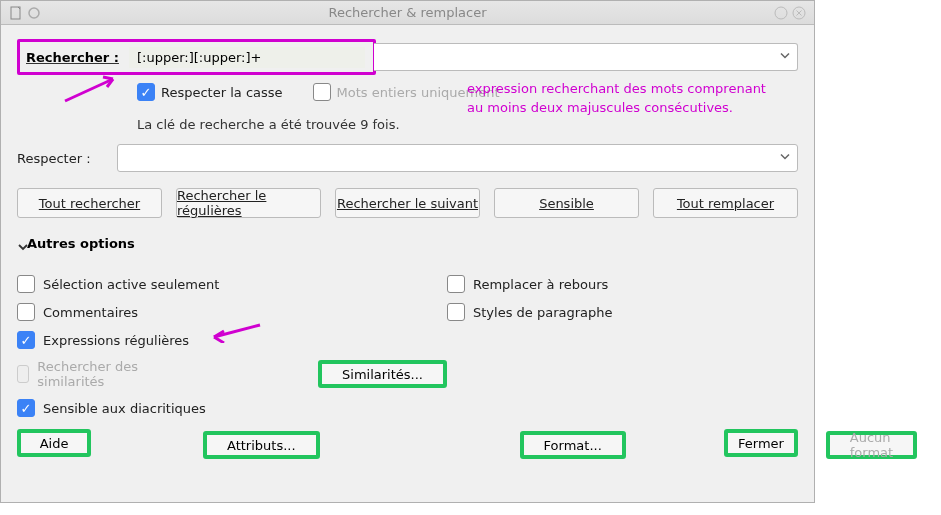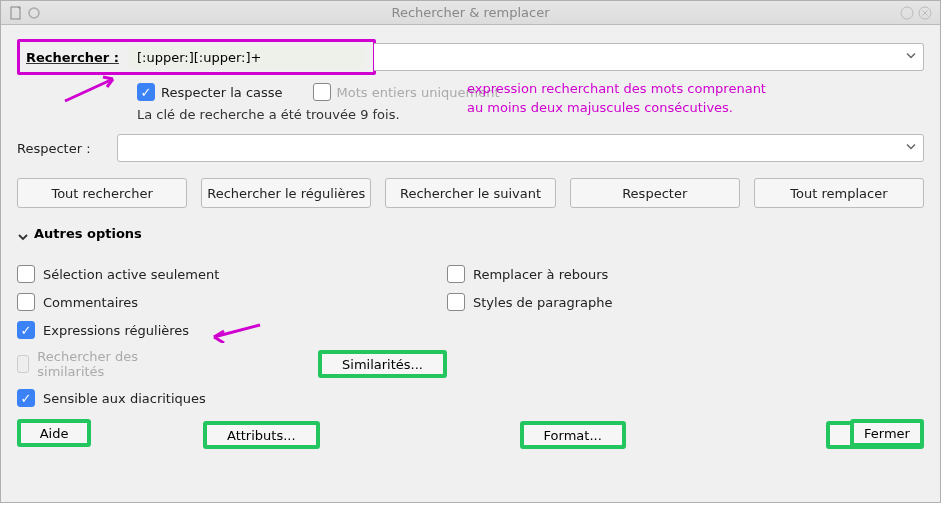--- a/index.html
+++ b/index.html
@@ -1,17 +1,17 @@
 <!DOCTYPE html>
 <html><head>
 <meta charset="utf-8">
 <style>
   * { box-sizing: border-box; margin: 0; padding: 0; font-family: "Segoe UI", "DejaVu Sans", sans-serif; font-size: 13px; }
   body { background: #fff; width: 941px; height: 515px; overflow: hidden; }
-  .window { width: 941px; height: 503px; background: #f0f0f0; border: 1px solid #b0b0b0; position: relative; }
+  .window { width: 815px; height: 503px; background: #f0f0f0; border: 1px solid #b0b0b0; position: relative; }
   .titlebar { height: 24px; background: linear-gradient(#e6e6e6,#dcdcdc); border-bottom: 1px solid #bbb; display: flex; align-items: center; padding: 0 8px; }
   .tb-left, .tb-right { display: flex; gap: 4px; }
   .tb-icon { width: 14px; height: 14px; color: #777; }
   .tb-title { flex: 1; text-align: center; color: #888; font-size: 13px; }
   .content { padding: 12px 16px 8px 16px; position: relative; }
   .row { display: flex; align-items: center; margin-bottom: 6px; gap: 8px; }
   .label-col { width: 92px; font-size: 13px; color: #222; }
   .combo { flex: 1; height: 28px; background: #fff; border: 1px solid #bbb; border-radius: 3px; display: flex; align-items: center; padding: 0 26px 0 8px; position: relative; }
   .combo .chev { position: absolute; right: 6px; top: 50%; transform: translateY(-50%); color: #666; }
   .hl-box { border: 3px solid #d000d0; padding: 3px 8px 3px 6px; display: inline-flex; align-items: center; gap: 10px; border-radius: 2px; }
@@ -19,24 +19,24 @@
   .search-row .hl-box { height: 36px; }
   .search-label { font-weight: bold; text-decoration: underline; text-decoration-color: #333; }
   .search-text { background: #eef0ea; padding: 3px 8px; min-width: 236px; }
   .checkline { display: flex; align-items: center; gap: 6px; margin-left: 120px; margin-top: 6px; }
   .cb { width: 18px; height: 18px; border: 1px solid #888; border-radius: 3px; background: #fff; display: inline-flex; align-items: center; justify-content: center; }
   .cb.checked { background: #3b82f6; border-color: #3b82f6; color: #fff; }
   .cb.checked::after { content: "✓"; font-size: 13px; line-height: 1; }
   .cb.disabled { background: #eee; border-color: #ccc; }
   .cb-label { color: #222; }
   .cb-label.disabled { color: #aaa; }
-  .status { margin-left: 120px; margin-top: 6px; color: #333; font-size: 13px; }
+  .status { margin-left: 120px; margin-top: 16px; color: #333; font-size: 13px; }
   .btn-row { display: flex; gap: 14px; margin-top: 16px; }
-  .btn { flex: 1; height: 30px; background: #f6f6f6; border: 1px solid #bbb; border-radius: 3px; display: flex; align-items: center; justify-content: center; color: #222; cursor: default; }
-  .section-hd { display: flex; align-items: flex-end; gap: 7px; margin-top: 18px; font-weight: bold; }
+  .btn { flex: 1; height: 30px; background: #f6f6f6; border: 1px solid #bbb; border-radius: 3px; display: flex; align-items: center; justify-content: center; color: #222; cursor: default; text-decoration: underline; }
+  .section-hd { display: flex; align-items: flex-end; gap: 0; margin-top: 18px; font-weight: bold; }
   .chev-down { display: inline-block; width: 10px; height: 10px; }
   .opts { display: flex; margin-top: 24px; }
   .opts-col { display: flex; flex-direction: column; gap: 10px; }
   .opts-col.left { width: 430px; }
   .opt { display: flex; align-items: center; gap: 8px; }
   .opt .lbl { color: #222; }
   .opt .lbl.disabled { color: #aaa; }
   .mid-btn-row { display: flex; gap: 200px; justify-content: flex-start; margin-top: 14px; margin-left: 186px; }
   .small-btn { height: 28px; padding: 0 20px; background: #f6f6f6; border: 4px solid #22c55e; border-radius: 3px; display: inline-flex; align-items: center; justify-content: center; }
   .small-btn.disabled { color: #aaa; }
@@ -103,21 +103,21 @@
         <span class="chev"><svg width="12" height="12" viewBox="0 0 12 12">
               <path d="M2 4L6 8L10 4" fill="none" stroke="#666" stroke-width="1.5"></path>
             </svg></span>
       </div>
     </div>
 
     <div class="btn-row">
       <div class="btn">Tout rechercher</div>
       <div class="btn">Rechercher le régulières</div>
       <div class="btn">Rechercher le suivant</div>
-      <div class="btn">Respecter</div>
+      <div class="btn">Sensible</div>
       <div class="btn">Tout remplacer</div>
     </div>
 
     <div class="section-hd">
       <span class="chev-down"><svg width="12" height="12" viewBox="0 0 12 12">
             <path d="M2 4L6 8L10 4" fill="none" stroke="#333" stroke-width="1.8"></path>
           </svg></span>
       <span><span>Autres options</span></span>
     </div>
 

